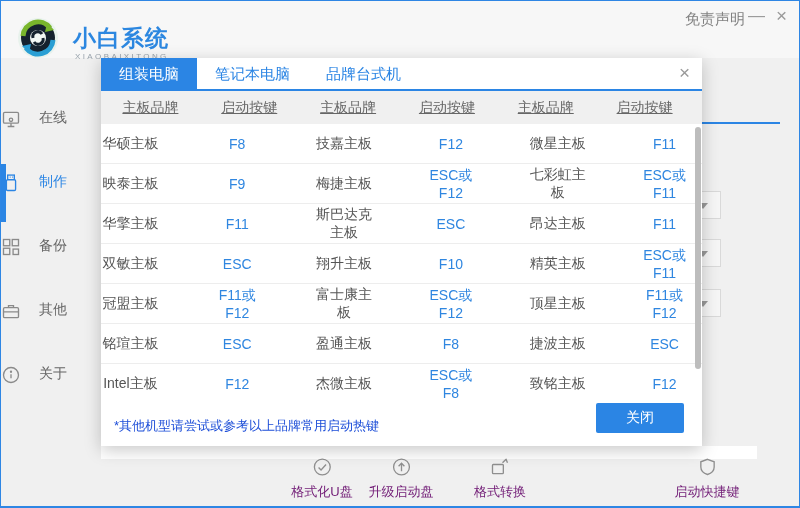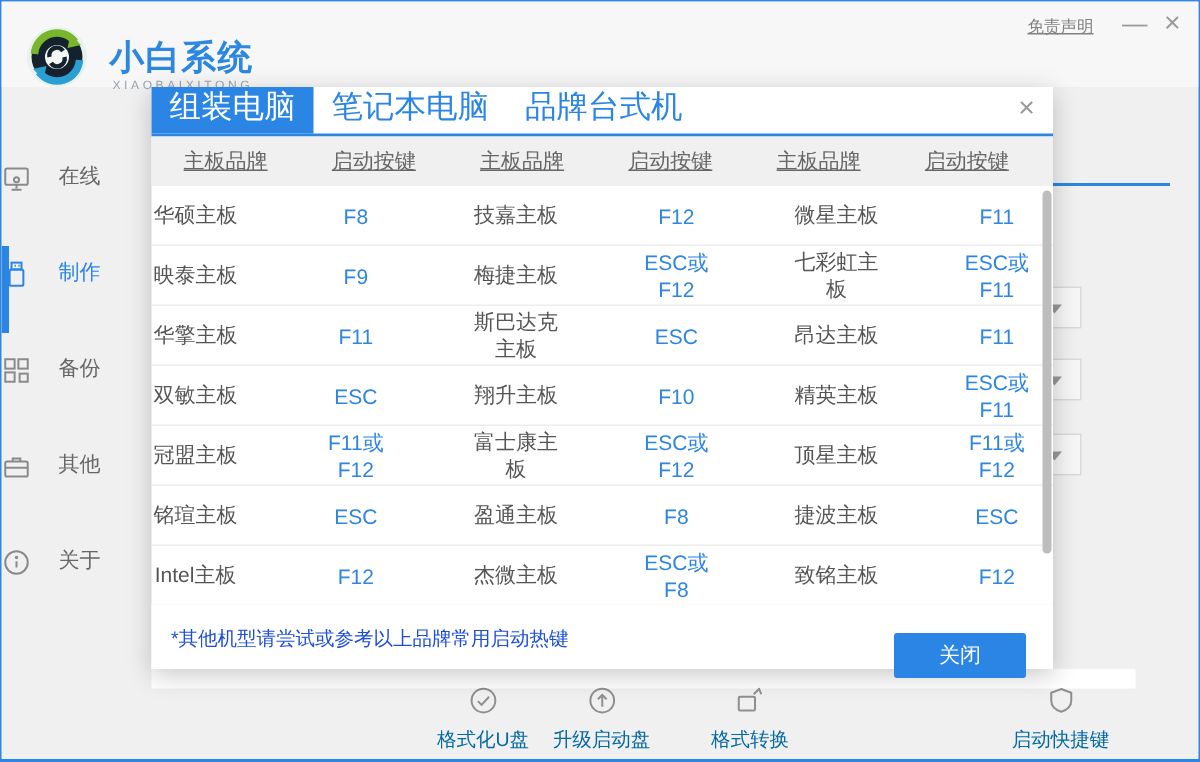--- a/index.html
+++ b/index.html
@@ -7,22 +7,22 @@
   .window { position:relative; width:800px; height:508px; background:#f0f0f0;
             border:1px solid #2e86e4; border-bottom-width:2px; overflow:hidden; }
 
   
   .header { position:absolute; left:0; top:0; width:798px; height:57px; background:#f7f7f7; }
   .logo { position:absolute; left:16px; top:16px; width:42px; height:42px; }
   .brand-name { position:absolute; left:72px; top:22px; font-size:23px; font-weight:bold;
                 color:#2c87e0; letter-spacing:1px;font-family:Liberation Serif, serif; }
   .brand-sub { position:absolute; left:74px; top:51px; font-size:8px; color:#9aa4ad; letter-spacing:2.4px; }
   .page-title { position:absolute; left:197px; top:33px; font-size:20px; color:#3f3f3f; }
-  .tb-link { position:absolute; left:684px; top:9px; font-size:11px; color:#828282;
-             text-decoration:underline; cursor:pointer; }
+  .tb-link { position:absolute; left:684px; top:9px; font-size:15px; color:#828282;
+             cursor:pointer; }
   .tb-btn { position:absolute; top:5px; font-size:17px; color:#9a9a9a; cursor:pointer; line-height:20px; }
   .tb-min { left:747px; }
   .tb-close { left:775px; font-size:19px; }
 
   
   .side-item { position:absolute; left:0; width:100px; height:40px; display:flex;
                align-items:flex-start; color:#666; cursor:pointer; }
   .side-item .side-icon { width:20px; height:20px; color:#8a8a8a; flex:0 0 20px; }
   .side-item.active { color:#2b85e4; }
   .side-item.active .side-icon { color:#2b85e4; }
@@ -33,42 +33,42 @@
   .bg-line { position:absolute; left:699px; top:121px; width:80px; height:2px; background:#2b85e4; }
   .bg-select { position:absolute; left:620px; width:100px; height:28px; background:#f6f6f6;
                border:1px solid #d9d9d9; cursor:pointer; }
   .caret { position:absolute; right:12px; top:11px; width:0; height:0;
            border-left:5px solid transparent; border-right:5px solid transparent;
            border-top:6px solid #999; }
   .card-bottom { position:absolute; left:100px; top:445px; width:656px; height:13px; background:#fff; }
 
   
   .tool-item { position:absolute; top:456px; transform:translateX(-50%); text-align:center;
-               cursor:pointer; color:#0369a1; }
+               cursor:pointer; color:#701a75; }
   .tool-icon { width:20px; height:20px; color:#8f8f8f; display:inline-block; }
   .tool-label { margin-top:2px; font-size:13px; white-space:nowrap; }
 
   
   .modal { position:absolute; left:100px; top:57px; width:601px; height:388px; background:#fff;
            box-shadow:0 4px 16px rgba(0,0,0,.22); }
   .tabs { display:flex; height:33px; border-bottom:2px solid #2b85e4; }
-  .tab { padding:0 12px; line-height:31px; font-size:21px; color:#2b85e4; cursor:pointer;font-family:Liberation Mono, monospace; }
+  .tab { padding:0 18px; line-height:31px; font-size:15px; color:#2b85e4; cursor:pointer; }
   .tab.active { background:#2b85e4; color:#fff; }
   .modal-close { position:absolute; right:12px; top:4px; font-size:19px; color:#9a9a9a; cursor:pointer; }
   .thead, .t-row { display:grid; grid-template-columns:repeat(6,1fr); align-items:center;
                    text-align:center; padding-right:8px; }
   .thead { height:33px; background:#f0f0f0; font-size:14px; color:#666;text-decoration:underline; }
   .t-row { height:40px; border-bottom:1px solid #ededed; font-size:14px;gap:48px; }
   .t-row .brand { color:#555; }
   .t-row .key { color:#2f86e0; }
   .scroll-thumb { position:absolute; right:1px; top:69px; width:6px; height:242px;
                   background:#bdbdbd; border-radius:3px; cursor:pointer; }
   .m-footer { position:absolute; left:0; bottom:0; width:100%; height:43px; background:#fff; }
   .footnote { position:absolute; left:13px; top:14px; font-size:13px; color:#1d4ed8; }
-  .close-btn { position:absolute; right:18px; top:19px; width:88px; height:30px; background:#2b85e4;
+  .close-btn { position:absolute; right:18px; top:0; width:88px; height:30px; background:#2b85e4;
                color:#fff; font-size:14px; border:none; border-radius:2px; cursor:pointer; }
   svg { display:block; }
 </style>
 </head>
 <body>
 
 <div class="window">
 
   <div class="header">
     <svg class="logo" viewBox="0 0 42 42">

